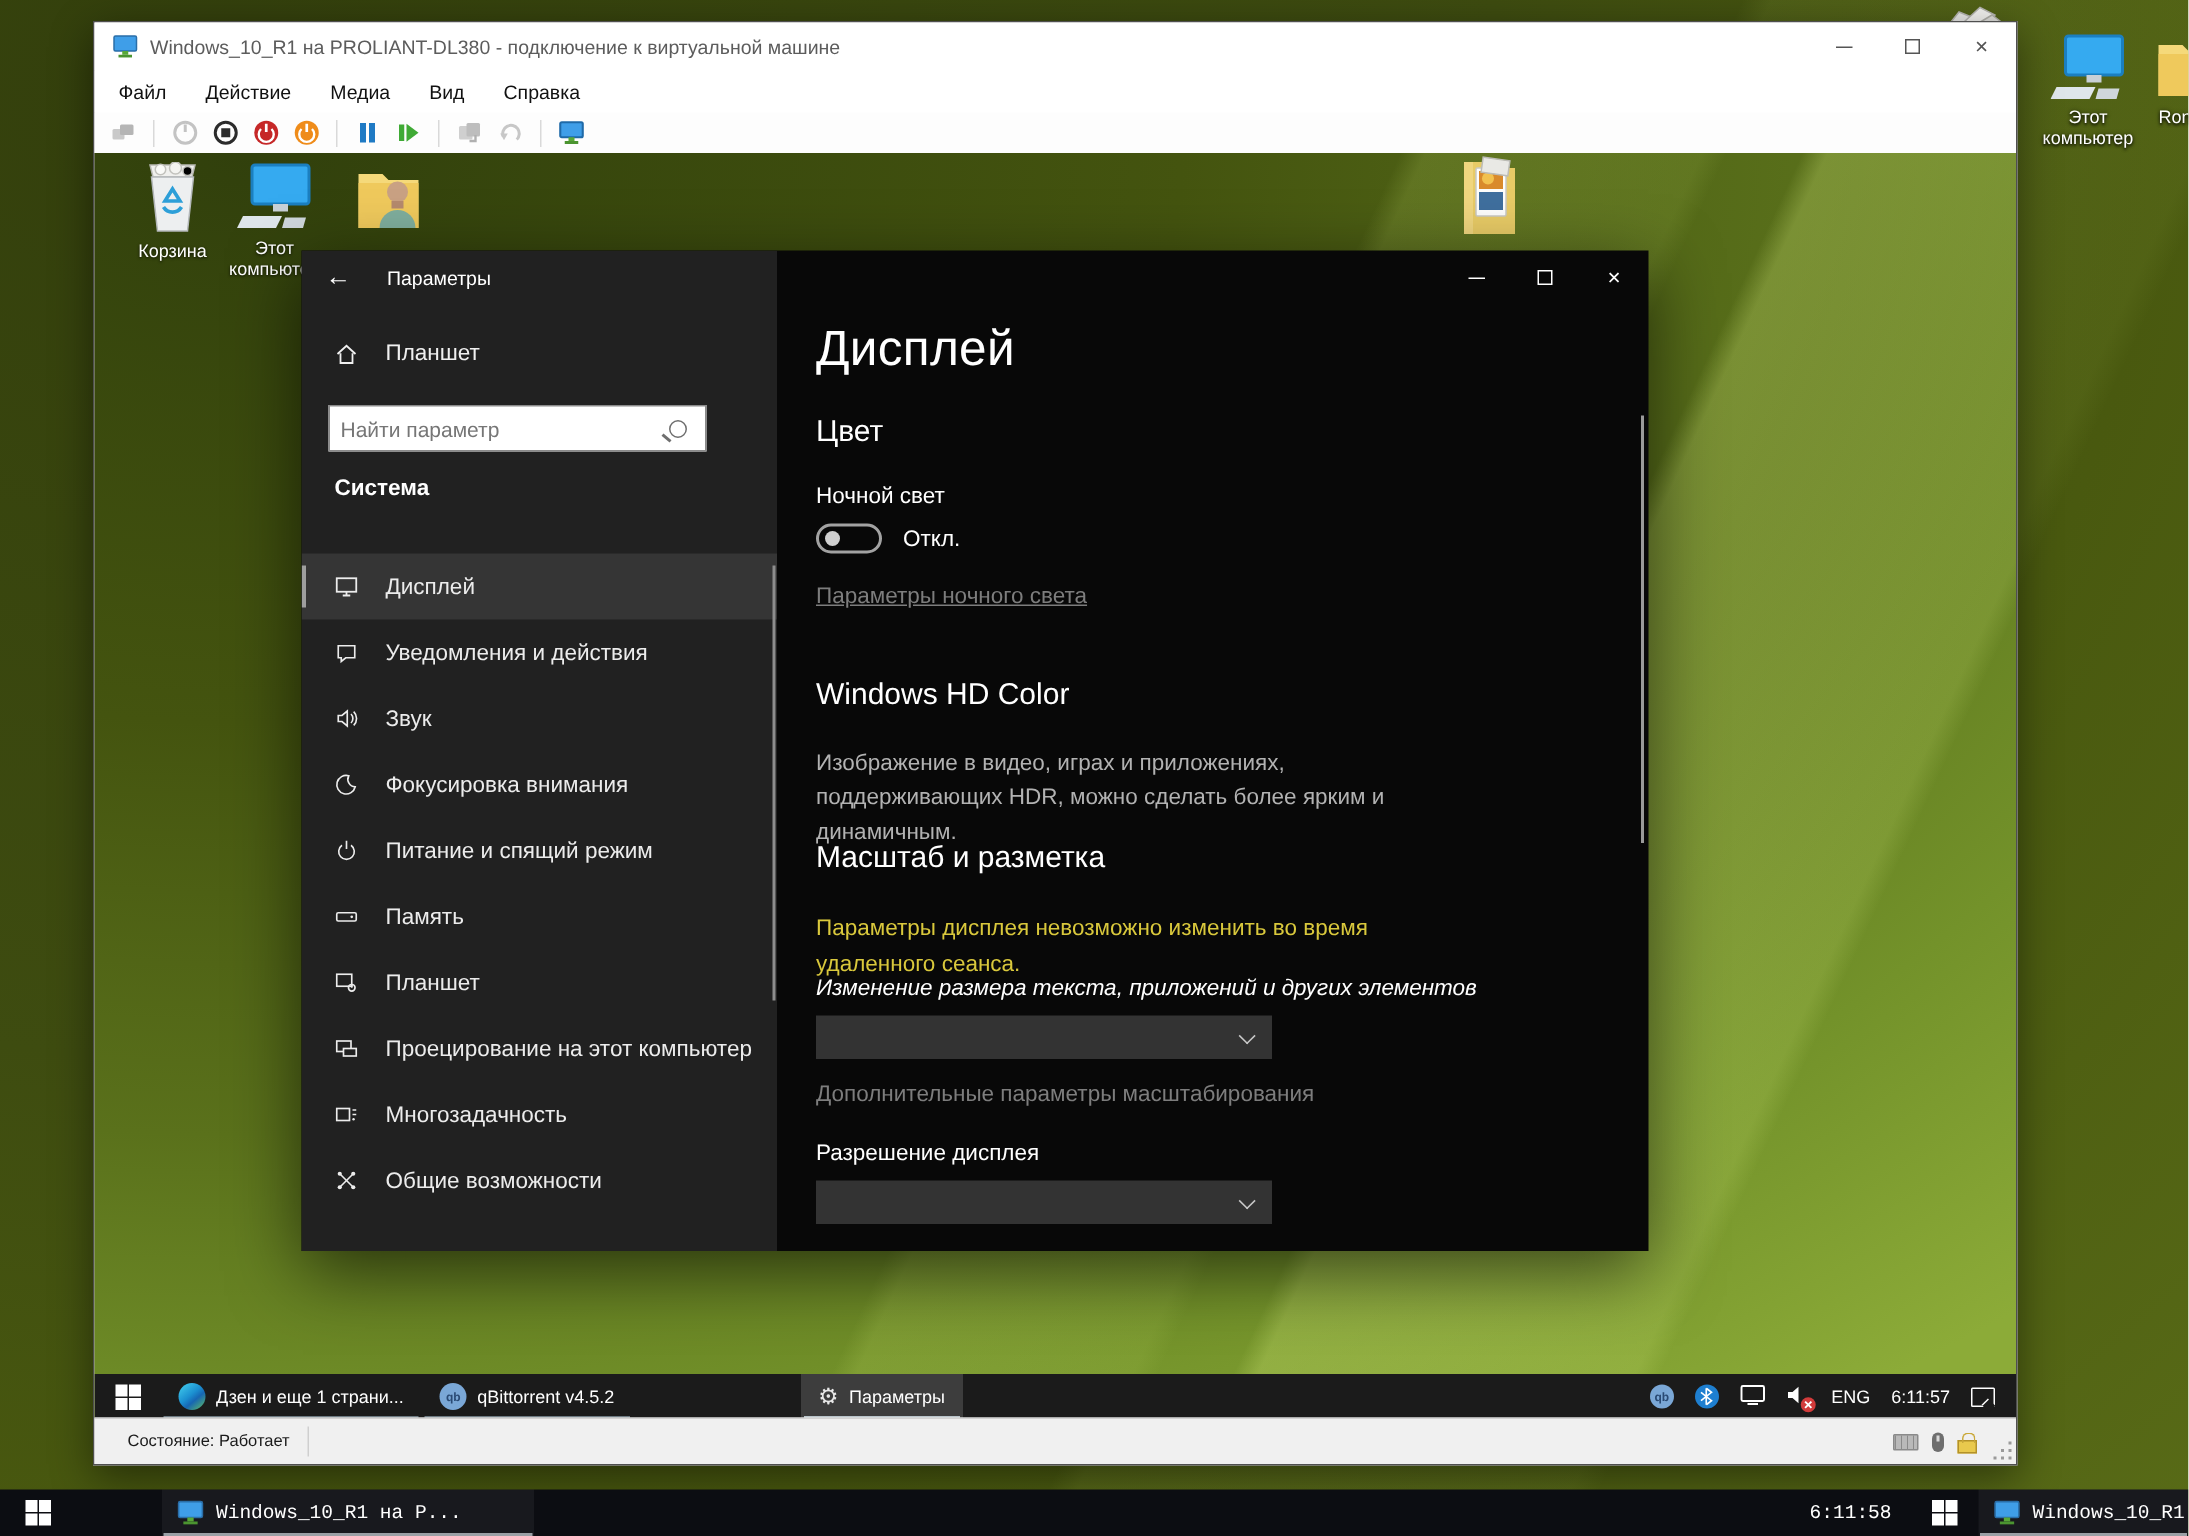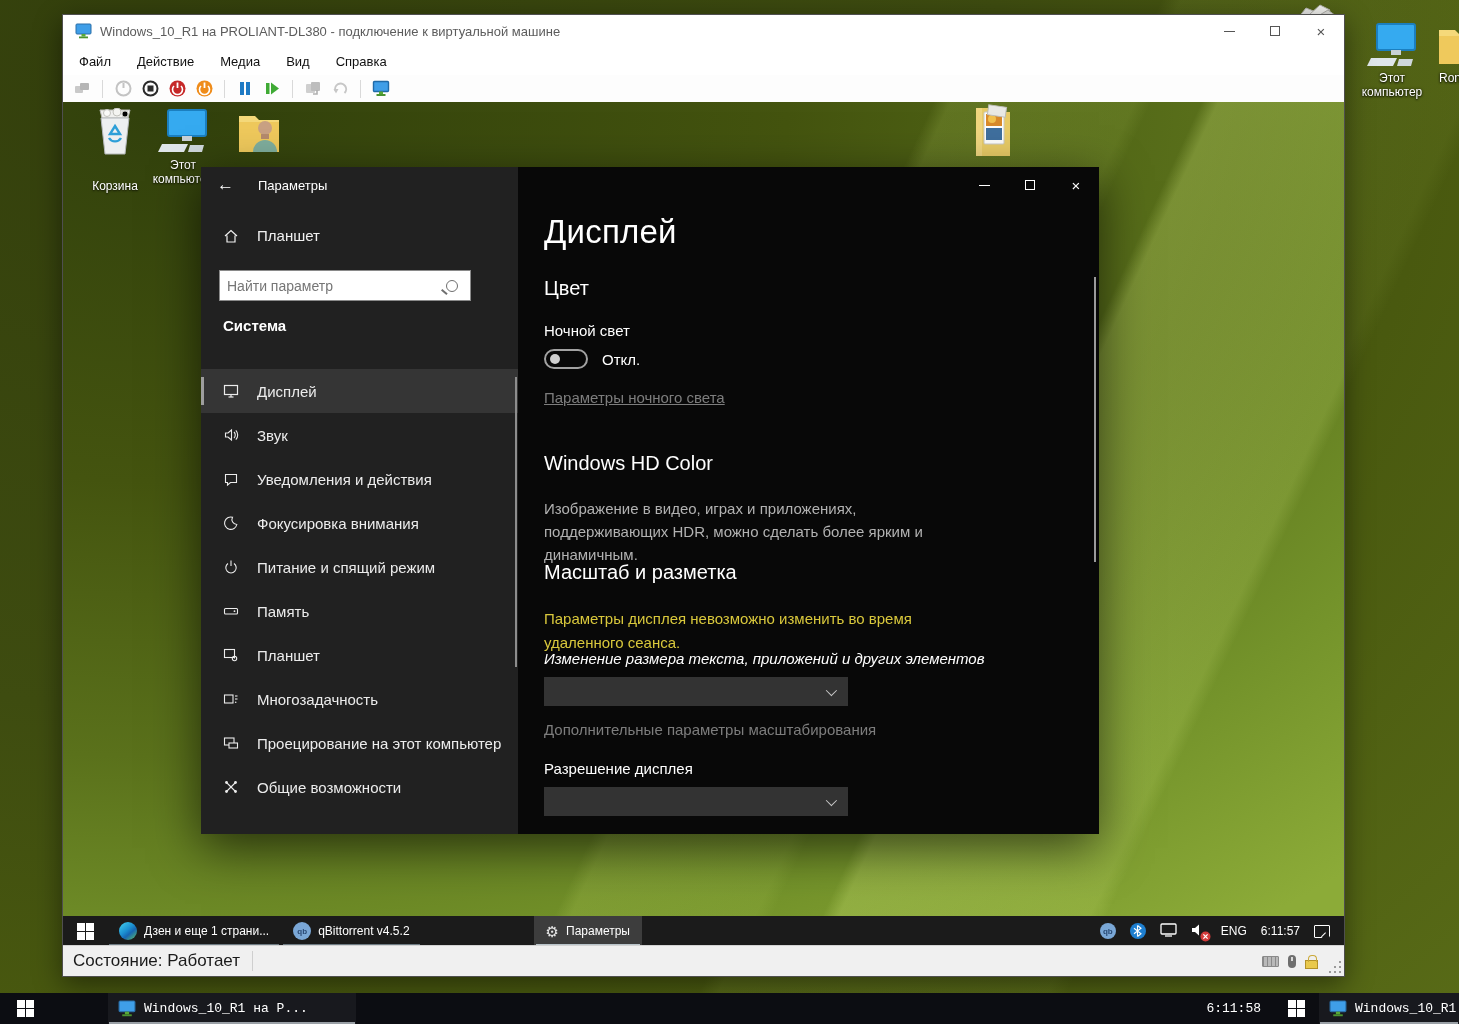--- a/index.html
+++ b/index.html
@@ -47,21 +47,21 @@
   .vm-taskbar { left:0; bottom:0; width:1281px; height:30px; background:#1b1b1b; display:flex; align-items:stretch; }
   .tb-start { width:44px; display:flex; align-items:center; justify-content:center; }
   .tb-item { display:flex; align-items:center; gap:7px; padding:0 12px; position:relative; color:#fff; font-size:12px; white-space:nowrap; }
   .tb-item .ul { position:absolute; left:2px; right:2px; bottom:0; height:2px; background:#6d7a82; }
   .tb-item.active { background:#3d3d3d; }
   .tb-item.active .ul { background:#b9c4ca; }
   .tb-tray { margin-left:auto; display:flex; align-items:center; gap:14px; padding-right:14px; color:#fff; font-size:12px; }
 
   
   .vmc-status { left:0; bottom:0; width:1281px; height:31px; background:#f0f0f0; border-top:1px solid #d3d3d3;
-    display:flex; align-items:center; font-size:17px; color:#1a1a1a; padding-left:10px; }
+    display:flex; align-items:center; font-size:11px; color:#1a1a1a; padding-left:22px; }
   .vmc-status .sep { width:1px; height:20px; background:#cfcfcf; margin-left:12px; }
   .grip { position:absolute; right:3px; bottom:3px; width:12px; height:12px; }
   .grip i { position:absolute; width:2px; height:2px; background:#9a9a9a; }
 
   
   .host-taskbar { left:0; top:993px; width:1459px; height:31px; background:#0c0d12; display:flex; align-items:stretch;font-family:Liberation Mono, monospace; }
   .ht-item { display:flex; align-items:center; gap:8px; padding:0 10px; position:relative; color:#fff; font-size:13px; white-space:nowrap; background:rgba(255,255,255,.05); }
   .ht-item .ul { position:absolute; left:1px; right:1px; bottom:0; height:2px; background:#9aa0a6; }
   .ht-clock { display:flex; align-items:center; color:#fff; font-size:13px; padding:0 12px; }
 
@@ -256,21 +256,21 @@
         <svg width="18" height="17" viewBox="0 0 18 17">
             <rect x="1.5" y="1.5" width="15" height="10" rx="1" fill="#3f9ee8" stroke="#1f6aa8" stroke-width="1.4"></rect>
             <rect x="7" y="11.5" width="4" height="2.5" fill="#58a838"></rect>
             <rect x="4.5" y="14" width="9" height="2" fill="#4b9430"></rect>
           </svg>
       </span>
     </div>
 
     <div class="vm-screen abs">
 
-      <div class="vm-desk-icon" style="left:16px;top:6px;gap:19px;">
+      <div class="vm-desk-icon" style="left:16px;top:6px;">
         <svg width="46" height="48" viewBox="0 0 46 48">
           <polygon points="8,2 38,2 36,10 10,10" fill="#f0f0ee" stroke="#b9b9b4" stroke-width="1"></polygon>
           <circle cx="15" cy="5" r="3.5" fill="#fafaf8" stroke="#c2c2bd"></circle>
           <circle cx="25" cy="4" r="4" fill="#f4f4f1" stroke="#c2c2bd"></circle>
           <circle cx="33" cy="6" r="3" fill="#ececе8" stroke="#c2c2bd"></circle>
           <polygon points="9,10 37,10 33,46 13,46" fill="#edeff0" stroke="#b4b8ba" stroke-width="1"></polygon>
           <path d="M23 18 l5 8 h-10 z" fill="none" stroke="#2d9fd8" stroke-width="2.4"></path>
           <path d="M17 30 a7 7 0 0 0 12 0" fill="none" stroke="#2d9fd8" stroke-width="2.4"></path>
         </svg>
         <div class="lbl">Корзина</div>
@@ -332,34 +332,34 @@
             <div class="sb-item sel">
               <svg width="16" height="16" viewBox="0 0 16 16">
                   <rect x="1.5" y="2.5" width="13" height="9" fill="none" stroke="#ececec" stroke-width="1.2"></rect>
                   <line x1="5.5" y1="14" x2="10.5" y2="14" stroke="#ececec" stroke-width="1.2"></line>
                   <line x1="8" y1="11.5" x2="8" y2="14" stroke="#ececec" stroke-width="1.2"></line>
                 </svg>
               <span>Дисплей</span>
             </div>
             <div class="sb-item">
               <svg width="16" height="16" viewBox="0 0 16 16">
+                  <path d="M2.5 3.5 h11 v8 h-6 l-3 2.5 v-2.5 h-2 z" fill="none" stroke="#ececec" stroke-width="1.1"></path>
+                </svg>
+              <span>Уведомления и действия</span>
+            </div>
+            <div class="sb-item">
+              <svg width="16" height="16" viewBox="0 0 16 16">
                   <path d="M2.5 6 v4 h2.5 l3.5 3 V3 L5 6 z" fill="none" stroke="#ececec" stroke-width="1.1"></path>
                   <path d="M11 5 a4.2 4.2 0 0 1 0 6" fill="none" stroke="#ececec" stroke-width="1.1"></path>
                   <path d="M12.8 3.4 a6.5 6.5 0 0 1 0 9.2" fill="none" stroke="#ececec" stroke-width="1.1"></path>
                 </svg>
               <span>Звук</span>
             </div>
             <div class="sb-item">
               <svg width="16" height="16" viewBox="0 0 16 16">
-                  <path d="M2.5 3.5 h11 v8 h-6 l-3 2.5 v-2.5 h-2 z" fill="none" stroke="#ececec" stroke-width="1.1"></path>
-                </svg>
-              <span>Уведомления и действия</span>
-            </div>
-            <div class="sb-item">
-              <svg width="16" height="16" viewBox="0 0 16 16">
                   <path d="M9.5 2.2 A6.2 6.2 0 1 0 13.8 9.5 A5 5 0 0 1 9.5 2.2 z" fill="none" stroke="#ececec" stroke-width="1.1"></path>
                 </svg>
               <span>Фокусировка внимания</span>
             </div>
             <div class="sb-item">
               <svg width="16" height="16" viewBox="0 0 16 16">
                   <path d="M5 4.5 a5.2 5.2 0 1 0 6 0" fill="none" stroke="#ececec" stroke-width="1.1"></path>
                   <line x1="8" y1="1.5" x2="8" y2="7" stroke="#ececec" stroke-width="1.1"></line>
                 </svg>
               <span>Питание и спящий режим</span>
@@ -371,36 +371,36 @@
                 </svg>
               <span>Память</span>
             </div>
             <div class="sb-item">
               <svg width="16" height="16" viewBox="0 0 16 16">
                   <rect x="1.5" y="2.5" width="10" height="8" fill="none" stroke="#ececec" stroke-width="1.1"></rect>
                   <circle cx="11.5" cy="11.5" r="2.2" fill="none" stroke="#ececec" stroke-width="1.1"></circle>
                   <line x1="11.5" y1="9.3" x2="11.5" y2="11.5" stroke="#ececec" stroke-width="1.1"></line>
                 </svg>
               <span>Планшет</span>
+            </div>
+            <div class="sb-item">
+              <svg width="16" height="16" viewBox="0 0 16 16">
+                  <rect x="1.5" y="3" width="9.5" height="7" fill="none" stroke="#ececec" stroke-width="1.1"></rect>
+                  <rect x="6" y="8" width="8.5" height="5" fill="#212121" stroke="#ececec" stroke-width="1.1"></rect>
+                </svg>
+              <span>Проецирование на этот компьютер</span>
             </div>
             <div class="sb-item">
               <svg width="16" height="16" viewBox="0 0 16 16">
                   <rect x="1.5" y="4" width="8.5" height="8" fill="none" stroke="#ececec" stroke-width="1.1"></rect>
                   <line x1="12" y1="5" x2="14.5" y2="5" stroke="#ececec" stroke-width="1.1"></line>
                   <line x1="12" y1="8" x2="14.5" y2="8" stroke="#ececec" stroke-width="1.1"></line>
                   <circle cx="12.7" cy="11.2" r="0.8" fill="#ececec"></circle>
                 </svg>
               <span>Многозадачность</span>
-            </div>
-            <div class="sb-item">
-              <svg width="16" height="16" viewBox="0 0 16 16">
-                  <rect x="1.5" y="3" width="9.5" height="7" fill="none" stroke="#ececec" stroke-width="1.1"></rect>
-                  <rect x="6" y="8" width="8.5" height="5" fill="#212121" stroke="#ececec" stroke-width="1.1"></rect>
-                </svg>
-              <span>Проецирование на этот компьютер</span>
             </div>
             <div class="sb-item">
               <svg width="16" height="16" viewBox="0 0 16 16">
                   <line x1="3.5" y1="3.5" x2="12.5" y2="12.5" stroke="#ececec" stroke-width="1.1"></line>
                   <line x1="12.5" y1="3.5" x2="3.5" y2="12.5" stroke="#ececec" stroke-width="1.1"></line>
                   <circle cx="3.5" cy="3.5" r="1.4" fill="#ececec"></circle>
                   <circle cx="12.5" cy="3.5" r="1.4" fill="#ececec"></circle>
                   <circle cx="3.5" cy="12.5" r="1.4" fill="#ececec"></circle>
                   <circle cx="12.5" cy="12.5" r="1.4" fill="#ececec"></circle>
                 </svg>

